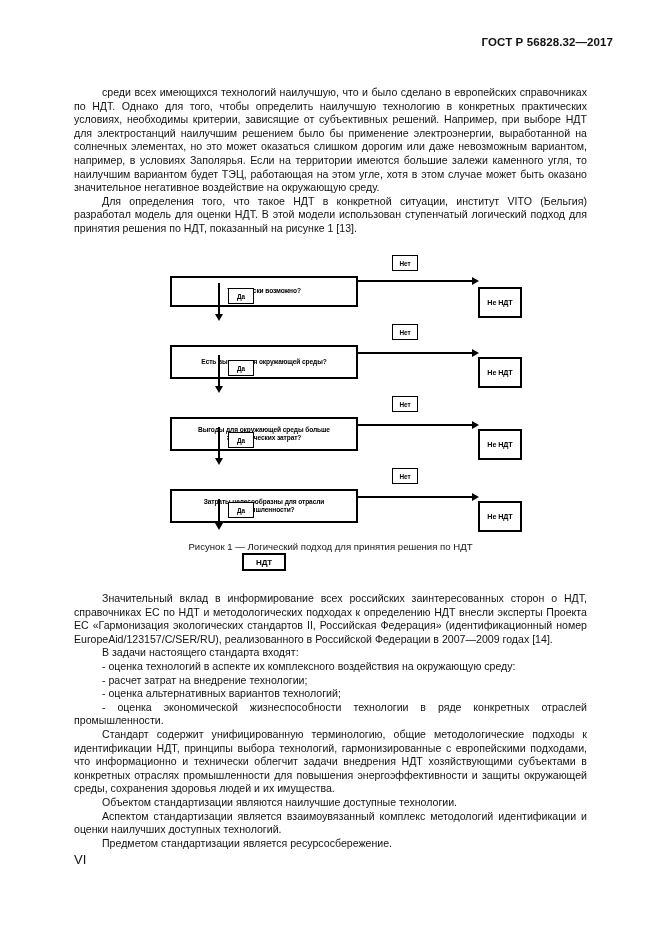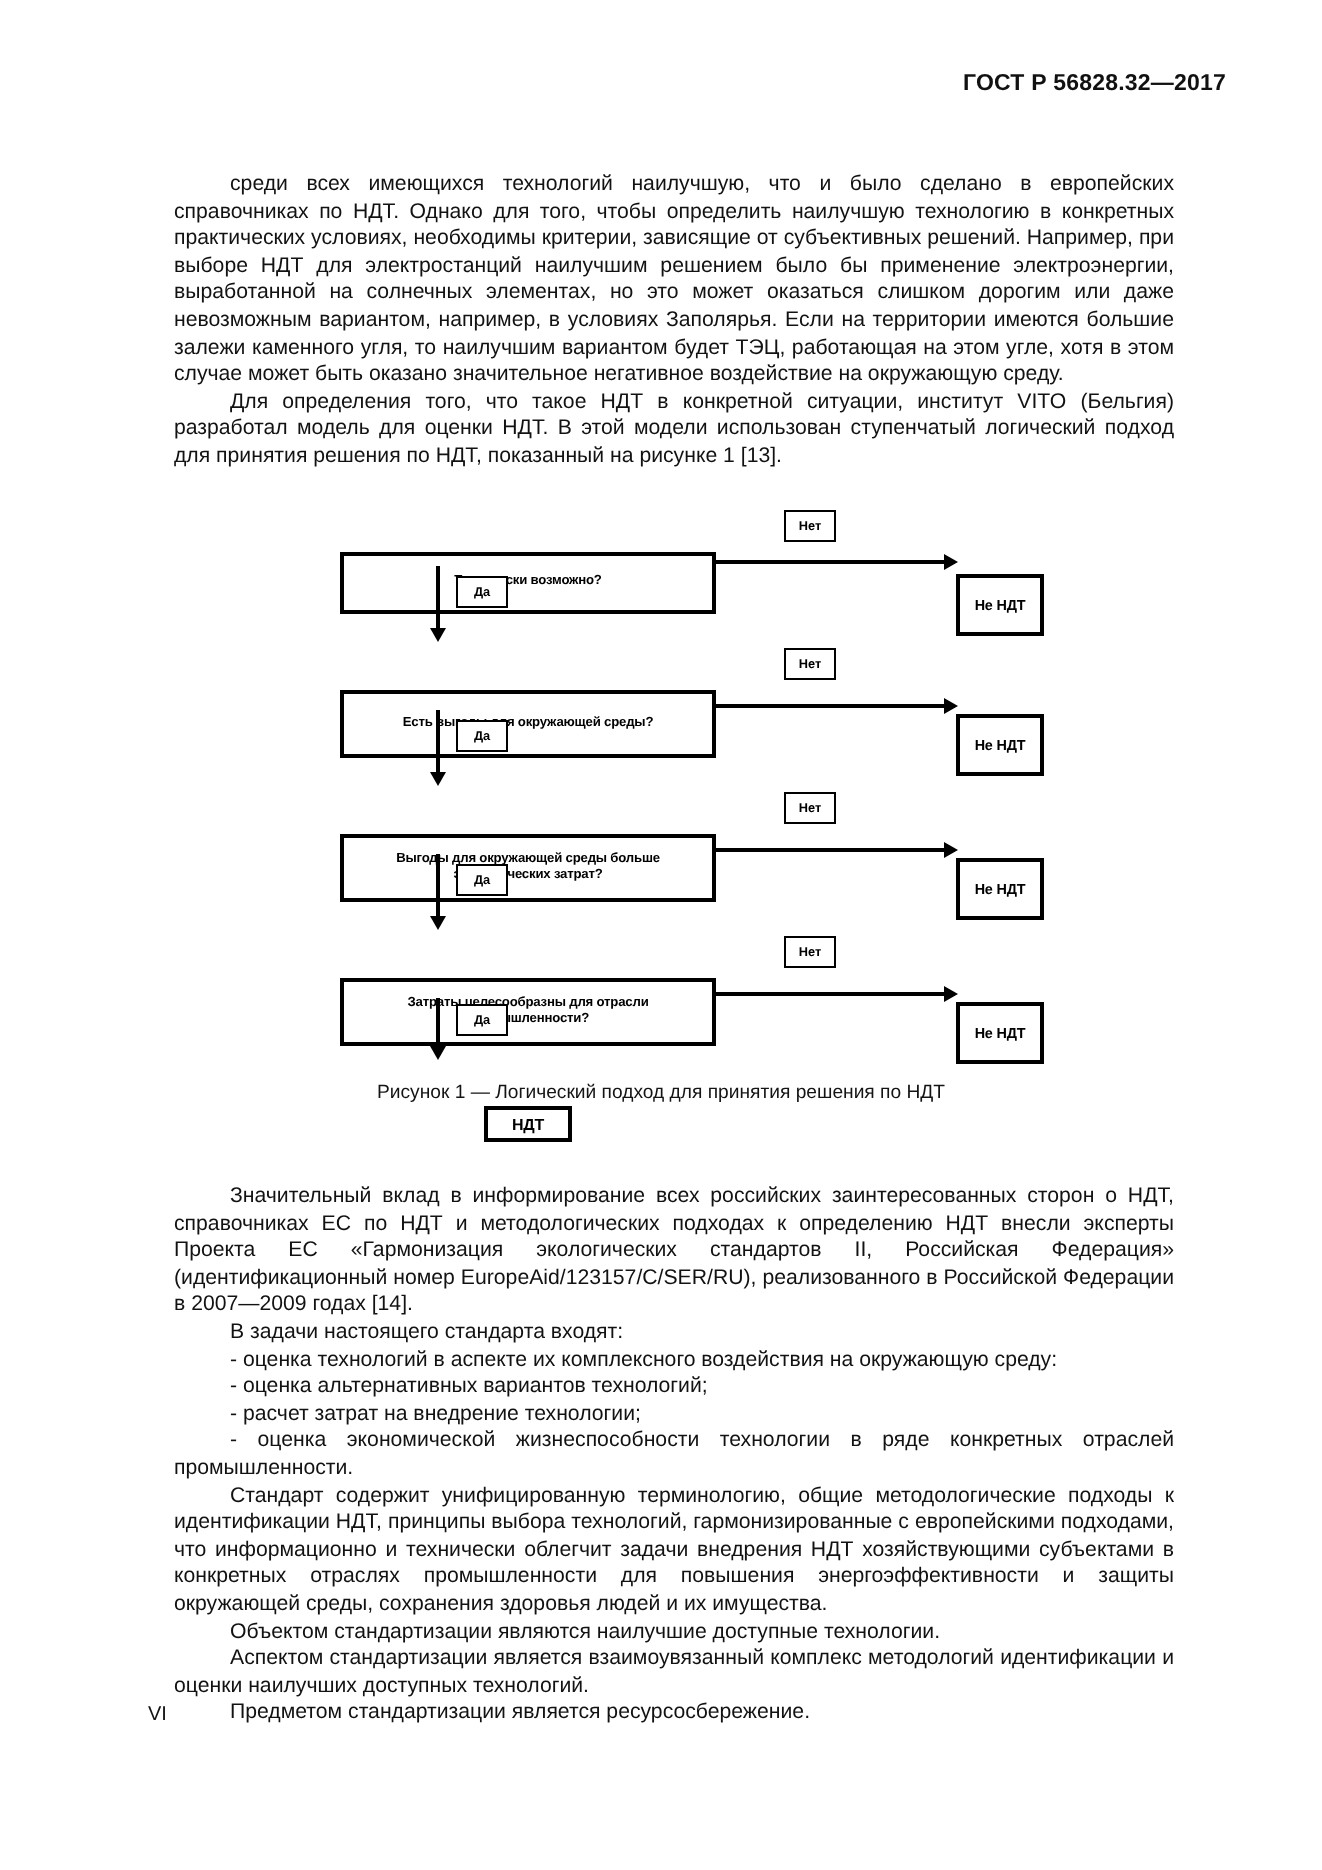--- a/index.html
+++ b/index.html
@@ -45,21 +45,21 @@
   }
 
   p.body {
     margin: 0;
     font-size: 10.6px;
     line-height: 13.6px;
     text-align: justify;
     text-justify: inter-word;
     color: #121212;
   }
-  p.indent { text-indent: 28px; margin-left: 13px; }
+  p.indent { text-indent: 28px; }
 
   
   .figure {
     position: absolute;
     left: 74px;
     top: 248px;
     width: 513px;
     height: 310px;
   }
   .fig-canvas {
@@ -153,21 +153,21 @@
     border-left: 4.5px solid transparent;
     border-right: 4.5px solid transparent;
     border-top: 7px solid #000;
   }
 
   
   .folio {
     position: absolute;
     left: 74px;
     top: 852px;
-    font-size: 10px;
+    font-size: 13px;
     color: #121212;
   }
 </style>
 </head>
 <body>
 
 <div class="page">
 
   <div class="header">ГОСТ Р 56828.32—2017</div>
 
@@ -236,22 +236,22 @@
       </div>
     </div>
 
     <div class="fig-caption">Рисунок 1 — Логический подход для принятия решения по НДТ</div>
   </div>
 
   <div class="content" style="top:592px;">
     <p class="body indent">Значительный вклад в информирование всех российских заинтересованных сторон о НДТ, справочниках ЕС по НДТ и методологических подходах к определению НДТ внесли эксперты Проекта ЕС «Гармонизация экологических стандартов II, Российская Федерация» (идентификационный номер EuropeAid/123157/C/SER/RU), реализованного в Российской Федерации в 2007—2009 годах [14].</p>
     <p class="body indent">В задачи настоящего стандарта входят:</p>
     <p class="body indent">- оценка технологий в аспекте их комплексного воздействия на окружающую среду:</p>
+    <p class="body indent">- расчет затрат на внедрение технологии;</p>
     <p class="body indent">- оценка альтернативных вариантов технологий;</p>
-    <p class="body indent">- расчет затрат на внедрение технологии;</p>
     <p class="body indent">- оценка экономической жизнеспособности технологии в ряде конкретных отраслей промышленности.</p>
     <p class="body indent">Стандарт содержит унифицированную терминологию, общие методологические подходы к идентификации НДТ, принципы выбора технологий, гармонизированные с европейскими подходами, что информационно и технически облегчит задачи внедрения НДТ хозяйствующими субъектами в конкретных отраслях промышленности для повышения энергоэффективности и защиты окружающей среды, сохранения здоровья людей и их имущества.</p>
     <p class="body indent">Объектом стандартизации являются наилучшие доступные технологии.</p>
     <p class="body indent">Аспектом стандартизации является взаимоувязанный комплекс методологий идентификации и оценки наилучших доступных технологий.</p>
     <p class="body indent">Предметом стандартизации является ресурсосбережение.</p>
   </div>
 
   <div class="folio">VI</div>
 
 </div>

